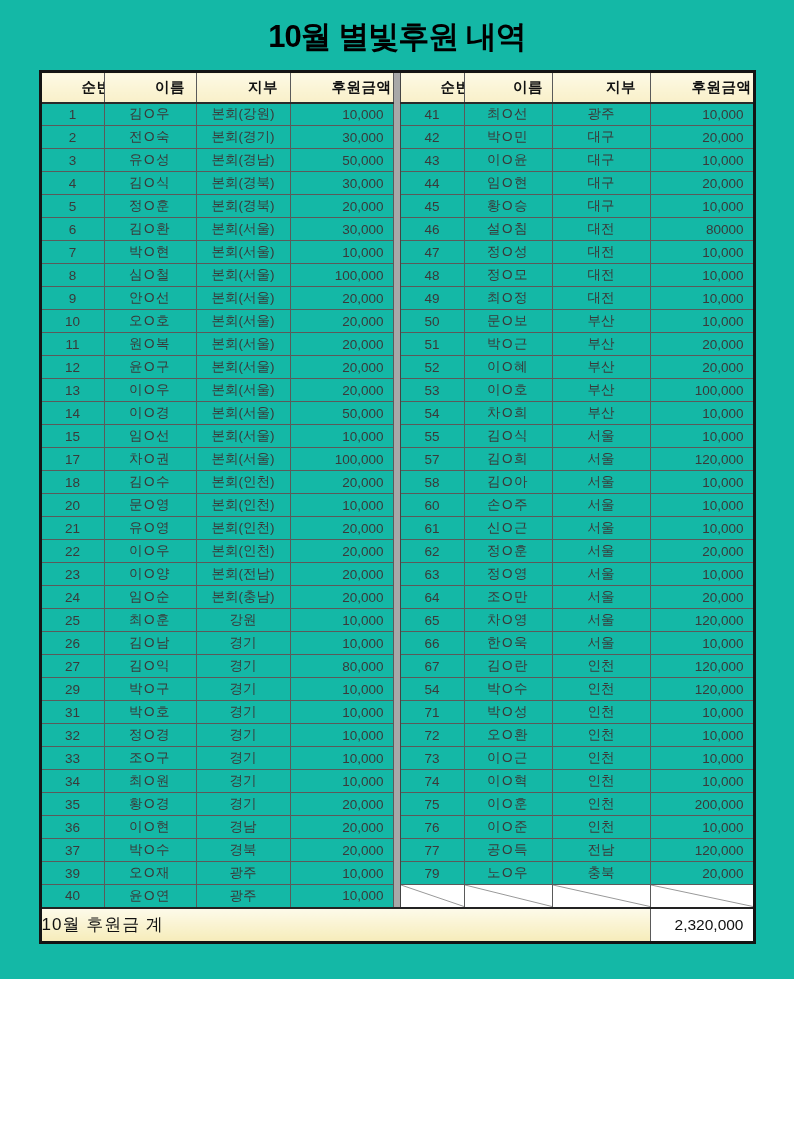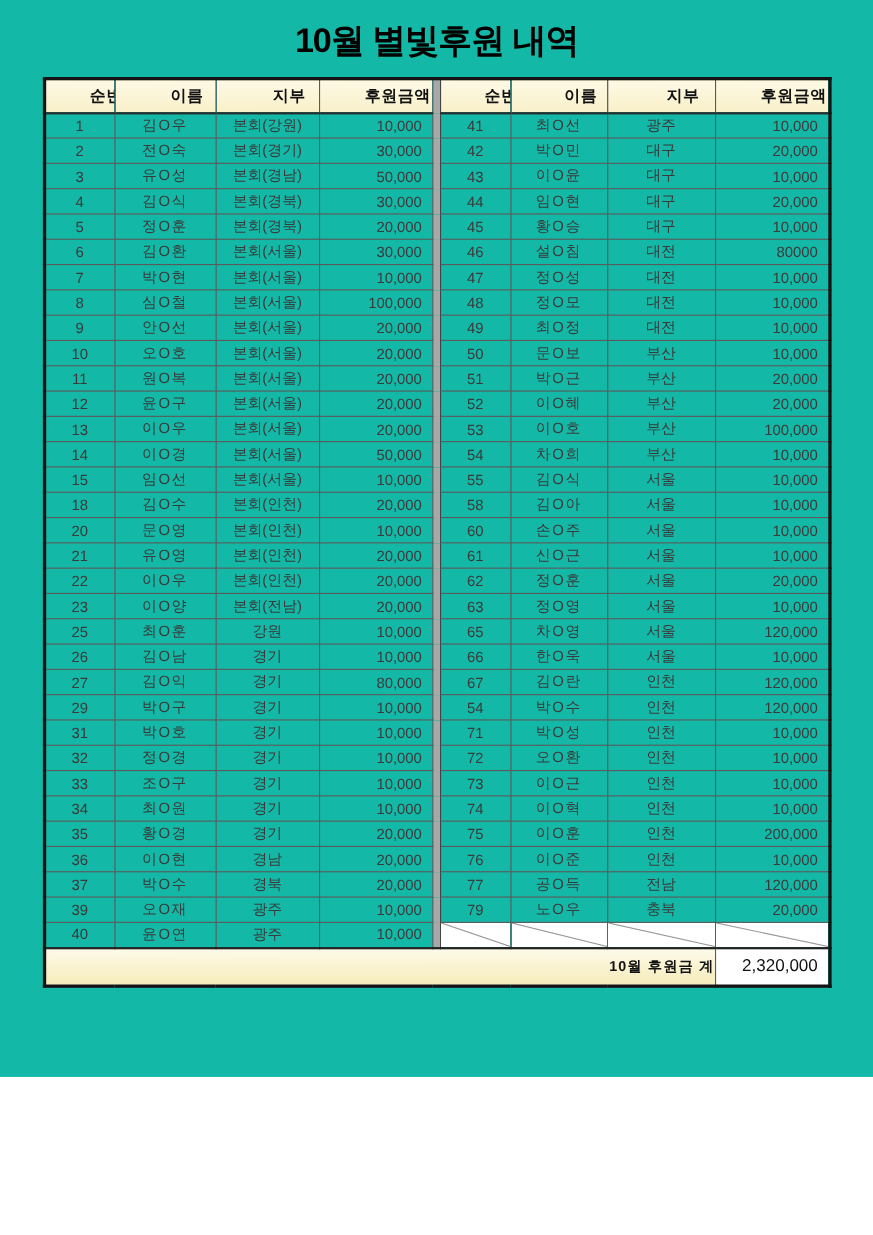--- a/index.html
+++ b/index.html
@@ -76,24 +76,24 @@
     width: 100%;
     height: 100%;
     display: block;
   }
   tfoot td {
     border-top: 2px solid #222222;
     height: 35px;
   }
   tfoot td.total-label {
     background: linear-gradient(180deg, #fdfae9 0%, #f6ecba 100%);
-    font-weight: 700;
-    font-size: 13px;
+    font-weight: 400;
+    font-size: 17px;
     color: #111111;
-    text-align: right;
+    text-align: left;
     letter-spacing: 1px;
   }
   tfoot td.total-value {
     font-weight: 400;
     font-size: 15.5px;
     color: #111111;
     text-align: right;
     padding-right: 9px;
     background: #ffffff;
   }
@@ -290,20 +290,31 @@
           <td class="c-name">임O선</td>
           <td class="c-branch">본회(서울)</td>
           <td class="c-amount">10,000</td>
           <td class="sep"></td>
           <td class="c-seq">55</td>
           <td class="c-name">김O식</td>
           <td class="c-branch">서울</td>
           <td class="c-amount">10,000</td>
         </tr>
         <tr>
+          <td class="c-seq">17</td>
+          <td class="c-name">차O권</td>
+          <td class="c-branch">본회(서울)</td>
+          <td class="c-amount">100,000</td>
+          <td class="sep"></td>
+          <td class="c-seq">57</td>
+          <td class="c-name">김O희</td>
+          <td class="c-branch">서울</td>
+          <td class="c-amount">120,000</td>
+        </tr>
+        <tr>
           <td class="c-seq">18</td>
           <td class="c-name">김O수</td>
           <td class="c-branch">본회(인천)</td>
           <td class="c-amount">20,000</td>
           <td class="sep"></td>
           <td class="c-seq">58</td>
           <td class="c-name">김O아</td>
           <td class="c-branch">서울</td>
           <td class="c-amount">10,000</td>
         </tr>
@@ -343,20 +354,31 @@
         <tr>
           <td class="c-seq">23</td>
           <td class="c-name">이O양</td>
           <td class="c-branch">본회(전남)</td>
           <td class="c-amount">20,000</td>
           <td class="sep"></td>
           <td class="c-seq">63</td>
           <td class="c-name">정O영</td>
           <td class="c-branch">서울</td>
           <td class="c-amount">10,000</td>
+        </tr>
+        <tr>
+          <td class="c-seq">24</td>
+          <td class="c-name">임O순</td>
+          <td class="c-branch">본회(충남)</td>
+          <td class="c-amount">20,000</td>
+          <td class="sep"></td>
+          <td class="c-seq">64</td>
+          <td class="c-name">조O만</td>
+          <td class="c-branch">서울</td>
+          <td class="c-amount">20,000</td>
         </tr>
         <tr>
           <td class="c-seq">25</td>
           <td class="c-name">최O훈</td>
           <td class="c-branch">강원</td>
           <td class="c-amount">10,000</td>
           <td class="sep"></td>
           <td class="c-seq">65</td>
           <td class="c-name">차O영</td>
           <td class="c-branch">서울</td>

